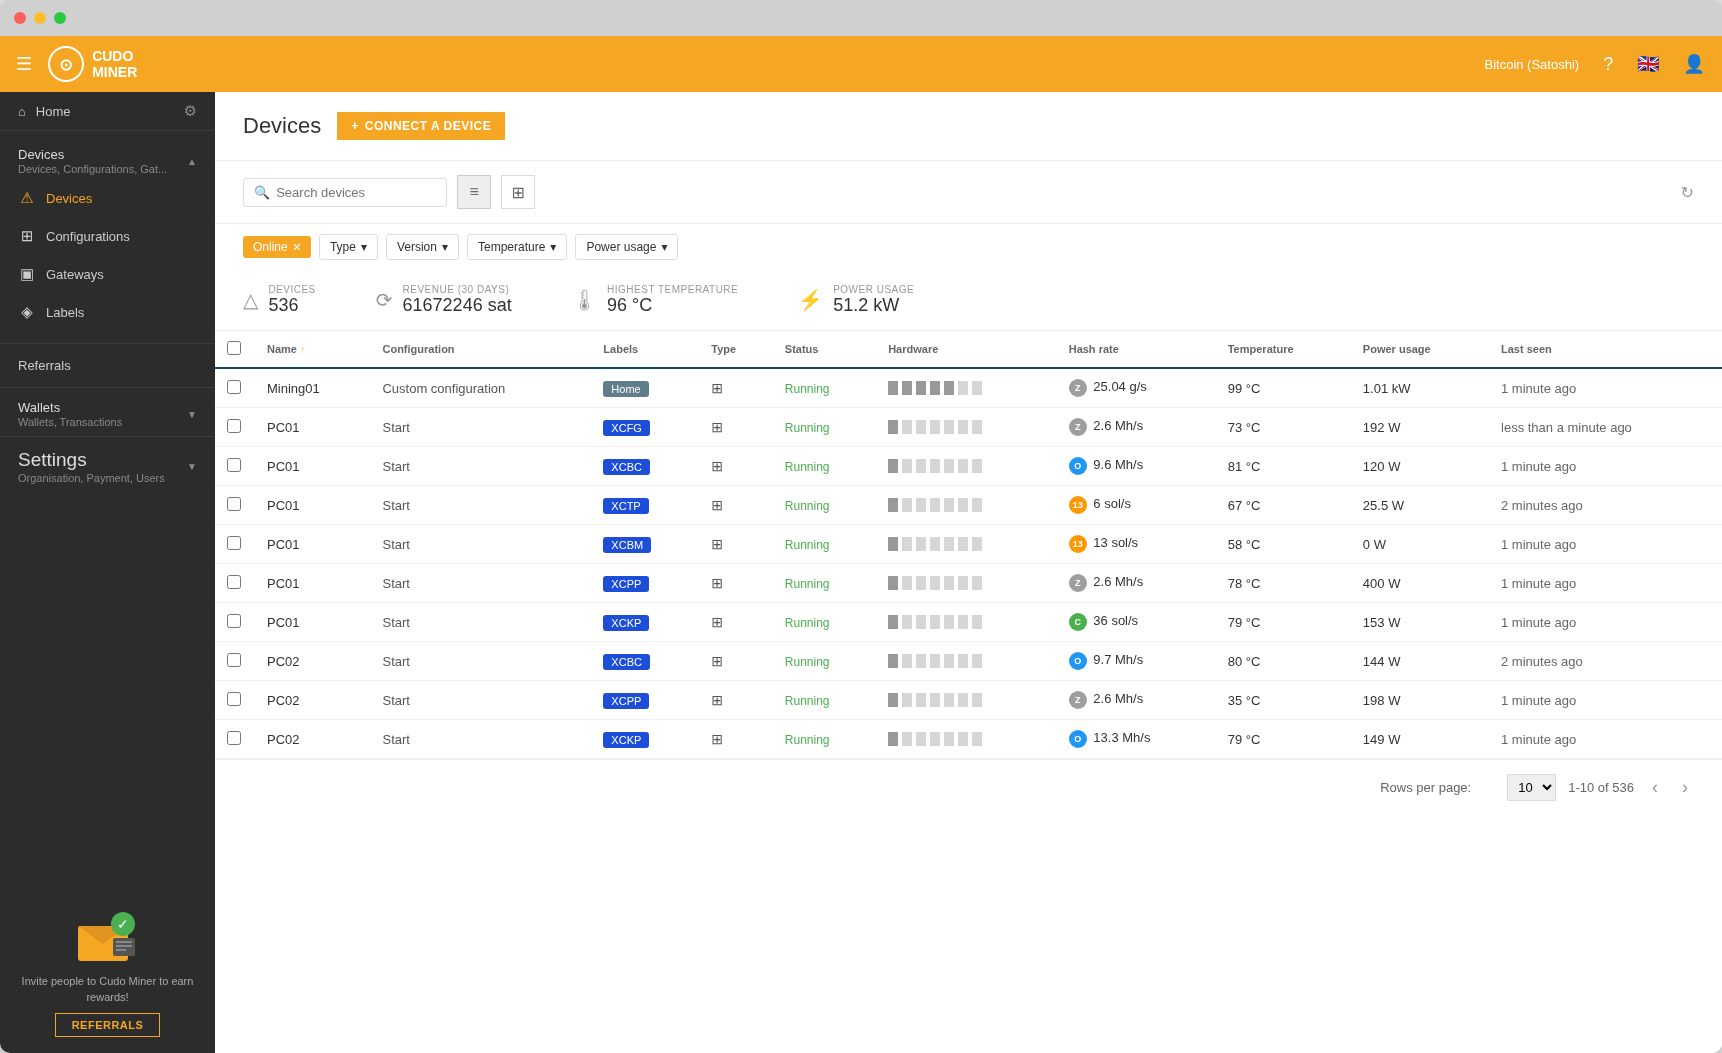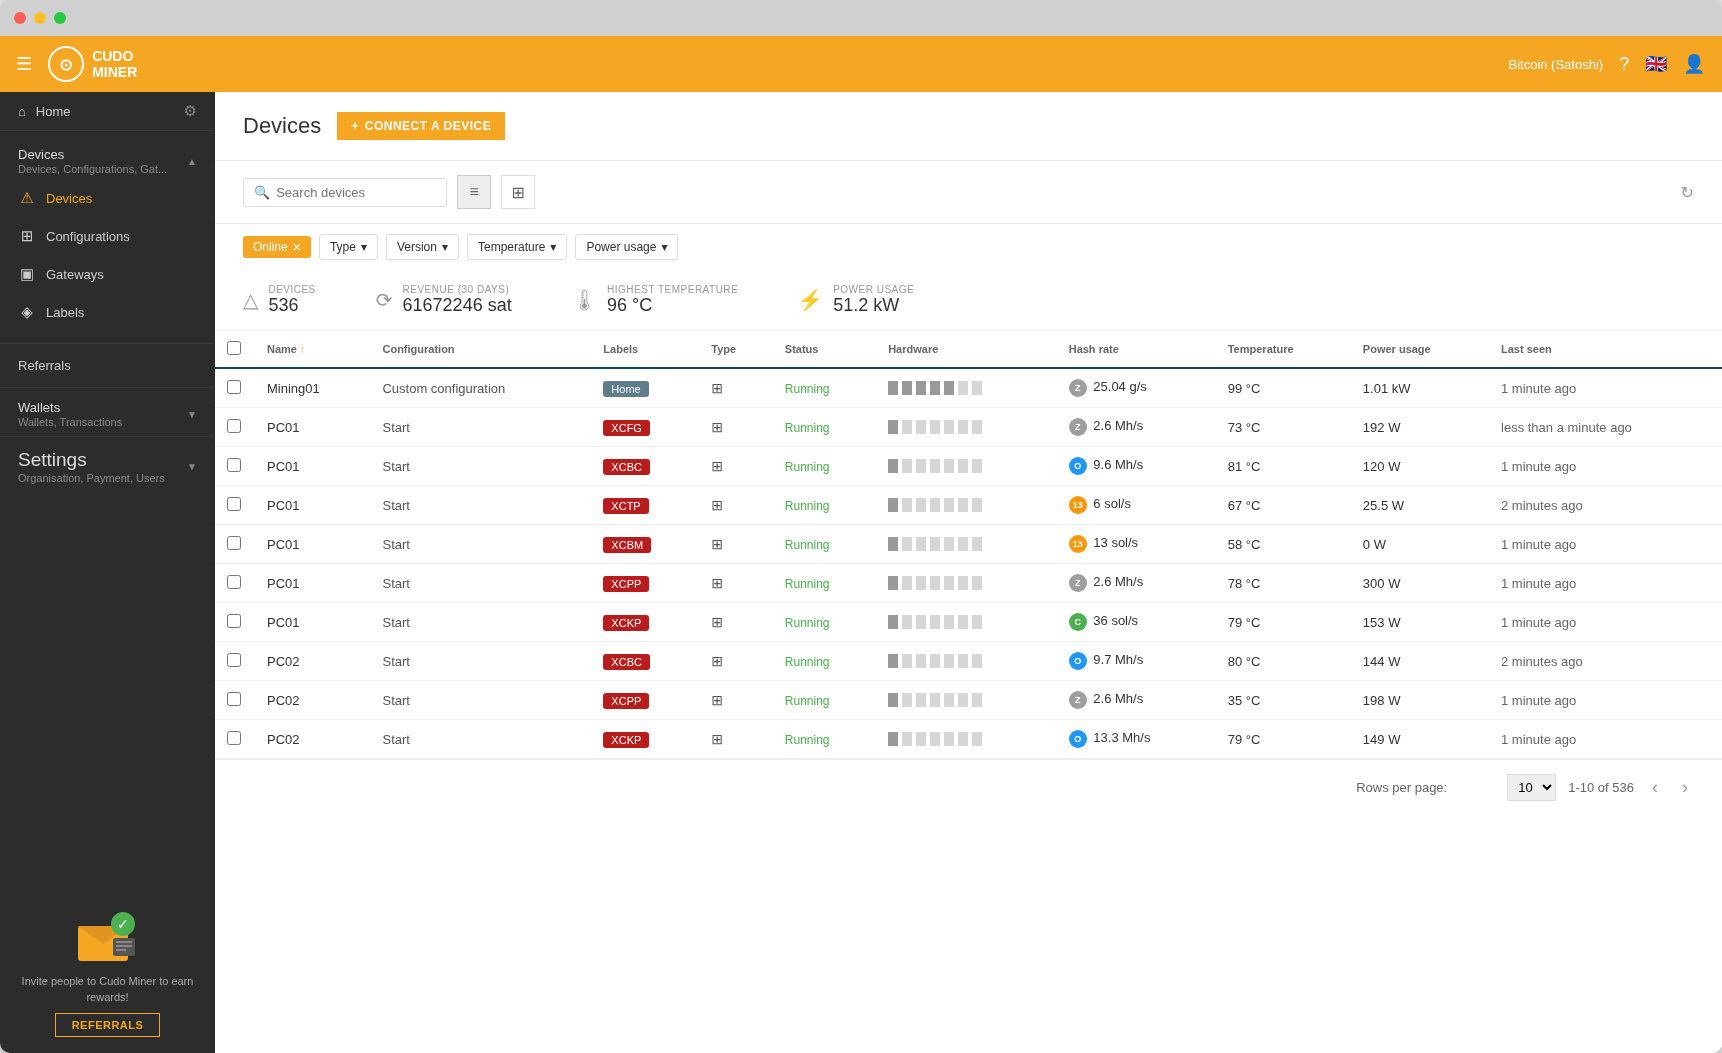--- a/index.html
+++ b/index.html
@@ -36,21 +36,21 @@
       height: 56px;
       display: flex;
       align-items: center;
       padding: 0 16px;
       justify-content: space-between;
     }
     .top-nav-left { display: flex; align-items: center; gap: 16px; }
     .hamburger { color: white; font-size: 18px; cursor: pointer; }
     .logo { display: flex; align-items: center; gap: 8px; color: white; font-weight: bold; font-size: 14px; }
     .logo-icon { width: 36px; height: 36px; border: 2px solid white; border-radius: 50%; display: flex; align-items: center; justify-content: center; font-size: 16px; color: white; }
-    .top-nav-right { display: flex; align-items: center; gap: 16px; color: white; }
+    .top-nav-right { display: flex; align-items: center; gap: 24px; color: white; }
     .currency-label { font-size: 13px; color: white; font-weight: 500; }
     .nav-icon { color: white; font-size: 18px; cursor: pointer; }
     .flag { font-size: 18px; }
 
     
     .main-layout { display: flex; flex: 1; overflow: hidden; }
 
     
     .sidebar {
       width: 215px;
@@ -249,21 +249,21 @@
       padding: 10px 12px;
       border-bottom: 1px solid #f0f0f0;
       font-size: 13px;
       vertical-align: middle;
     }
     .checkbox-cell { width: 40px; }
     .cb { width: 14px; height: 14px; cursor: pointer; }
 
     .status-running { color: #4CAF50; font-size: 12px; }
     .label-chip {
-      background: #b91c1c;
+      background: #1d4ed8;
       color: white;
       padding: 2px 8px;
       border-radius: 3px;
       font-size: 11px;
       font-weight: 500;
     }
     .label-chip.home { background: #607d8b; }
 
     .windows-icon { font-size: 14px; color: #555; }
 
@@ -290,21 +290,21 @@
     .pagination {
       display: flex;
       align-items: center;
       justify-content: flex-end;
       padding: 14px 28px;
       gap: 12px;
       border-top: 1px solid #eee;
       font-size: 13px;
       color: #666;
     }
-    .rows-per-page { display: flex; align-items: center; gap: 24px; }
+    .rows-per-page { display: flex; align-items: center; gap: 0; }
     .rows-select {
       border: 1px solid #ddd;
       padding: 4px 6px;
       font-size: 13px;
       cursor: pointer;
       margin-left: 36px;
     }
     .page-info { font-size: 13px; color: #666; }
     .page-nav-btn {
       background: none;
@@ -737,21 +737,21 @@
                       <div class="hw-block dim" style="width:10px;height:14px;background:#777;display:inline-block;margin-right:2px;opacity:0.3;"></div>
                       <div class="hw-block dim" style="width:10px;height:14px;background:#777;display:inline-block;margin-right:2px;opacity:0.3;"></div>
                       <div class="hw-block dim" style="width:10px;height:14px;background:#777;display:inline-block;margin-right:2px;opacity:0.3;"></div>
                     </div>
     </td>
     <td>
       <span class="coin-icon" style="background:#9E9E9E;color:white;width:18px;height:18px;border-radius:50%;display:inline-flex;align-items:center;justify-content:center;font-size:9px;font-weight:bold;">Z</span>
       <span class="hash-rate">2.6 Mh/s</span>
     </td>
     <td class="temperature">78 °C</td>
-    <td class="power-usage">300 W</td>
+    <td class="power-usage">400 W</td>
     <td class="last-seen">1 minute ago</td>
   </tr>
                 <tr>
     <td class="checkbox-cell">
       <input type="checkbox" class="cb" style="">
     </td>
     <td style="font-size:13px;color:#333;">PC01</td>
     <td style="font-size:13px;color:#555;">Start</td>
     <td>
       <span class="label-chip ">XCKP</span>

